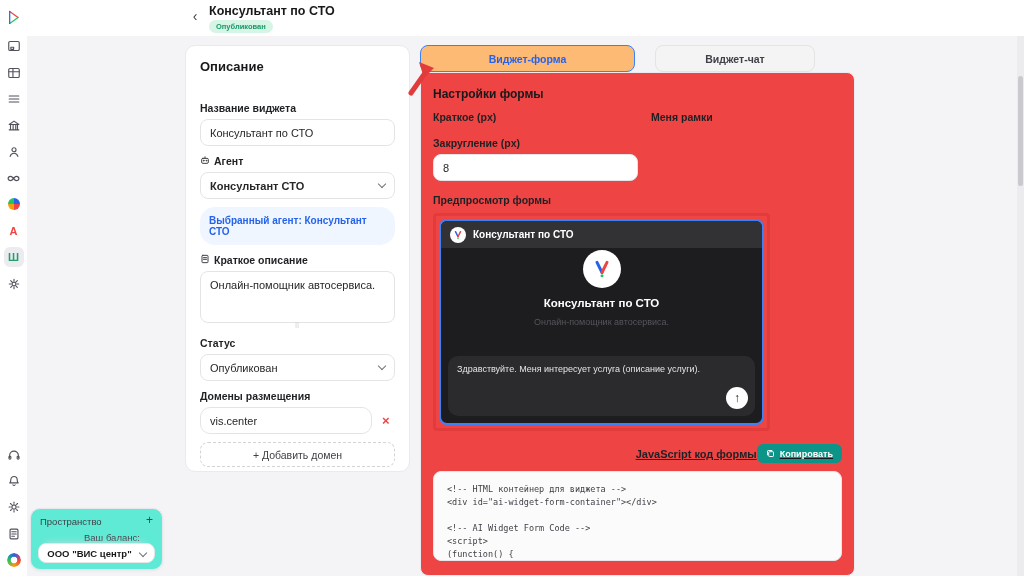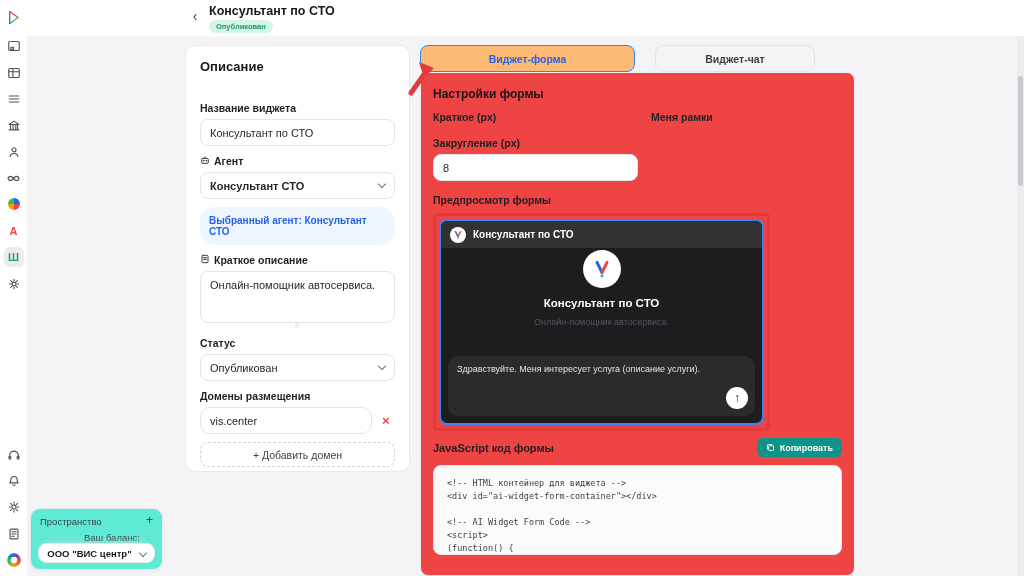--- a/index.html
+++ b/index.html
@@ -71,21 +71,21 @@
   .w-ava.big { width:38px; height:38px; margin:2px auto 0; }
   .w-head-title { color:#fff; font-size:10px; font-weight:700; }
   .w-powered { display:flex; align-items:center; justify-content:flex-end; gap:4px; color:#8a8a90; font-size:7.5px; padding:5px 9px 0; }
   .gpt-dot { width:8px; height:8px; border-radius:50%; background:conic-gradient(#2563eb, #22c55e, #ef4444, #f59e0b, #2563eb); }
   .w-title { color:#fff; font-size:11.5px; font-weight:700; text-align:center; margin-top:9px; }
   .w-sub { color:#56565c; font-size:9px; text-align:center; margin-top:8px; }
   .w-input { margin:0 7px 7px; background:#2b2b2e; border-radius:10px; height:60px; position:relative; padding:8px 9px; color:#e4e4e7; font-size:9px; flex:none; }
   .w-send { position:absolute; right:7px; bottom:7px; width:22px; height:22px; border-radius:50%; background:#fff; color:#1d1d1f; font-size:12px; font-weight:700; display:flex; align-items:center; justify-content:center; cursor:pointer; }
 
   
-  .js-row { display:flex; align-items:center; justify-content:space-between; margin:7px 0 8px; }
+  .js-row { display:flex; align-items:center; justify-content:flex-end; margin:13px 0 8px;text-decoration:underline; }
   .js-row .lbl { font-size:11px; }
   .copy-btn { background:#0d9488; color:#fff; border-radius:6px; height:19px; padding:0 9px; display:flex; align-items:center; gap:5px; font-size:9px; font-weight:600; cursor:pointer; }
   .copy-btn svg { stroke:#fff; fill:none; stroke-width:1.3; }
   .code-box { background:#fbfbfc; border:1px solid #e7e7ea; border-radius:8px; padding:11px 13px; height:90px; overflow:hidden; }
   .code-box pre { font-family:"DejaVu Sans Mono", monospace; font-size:8.5px; line-height:13px; color:#3f3f46; white-space:pre; }
 
   
   .anno-arrow { position:absolute; left:403px; top:56px; z-index:9; pointer-events:none; }
 
   

